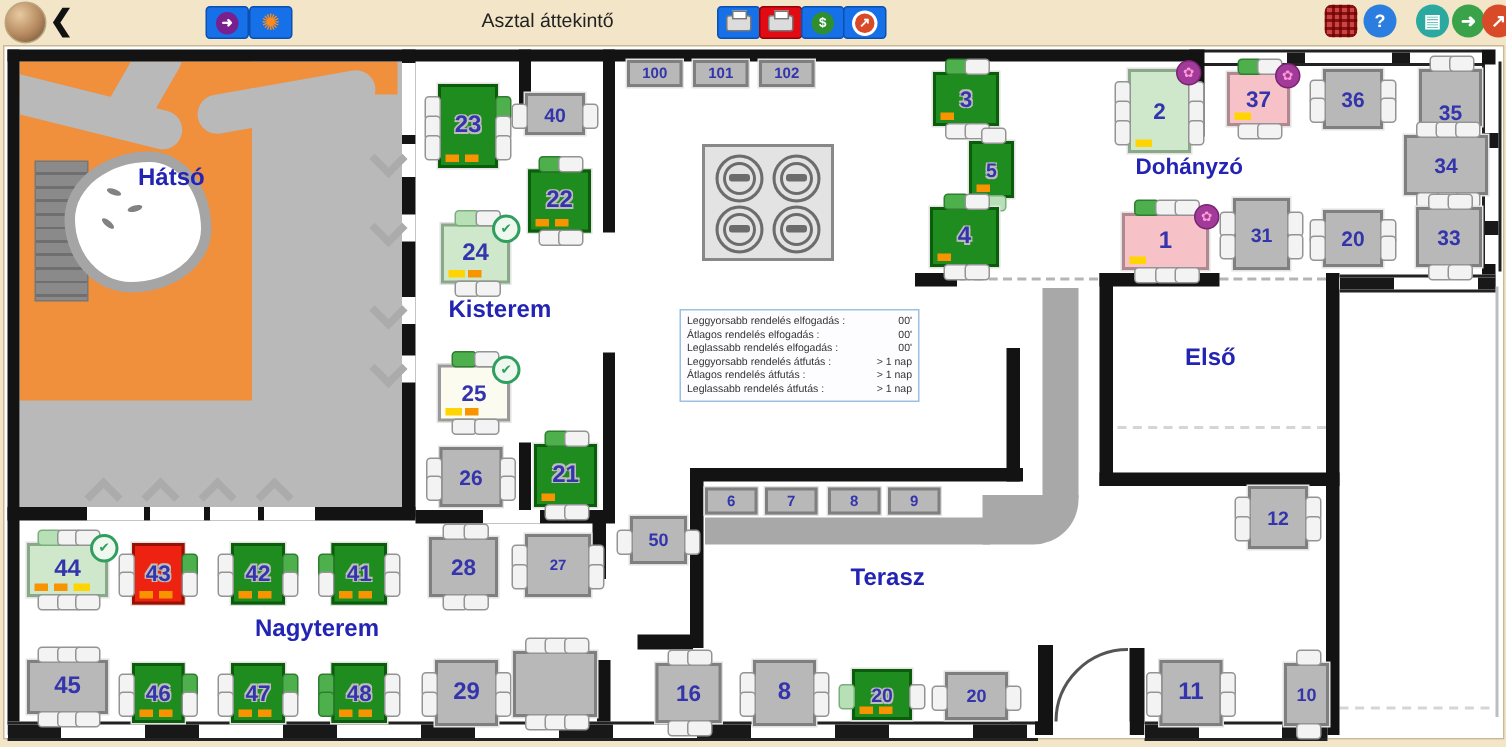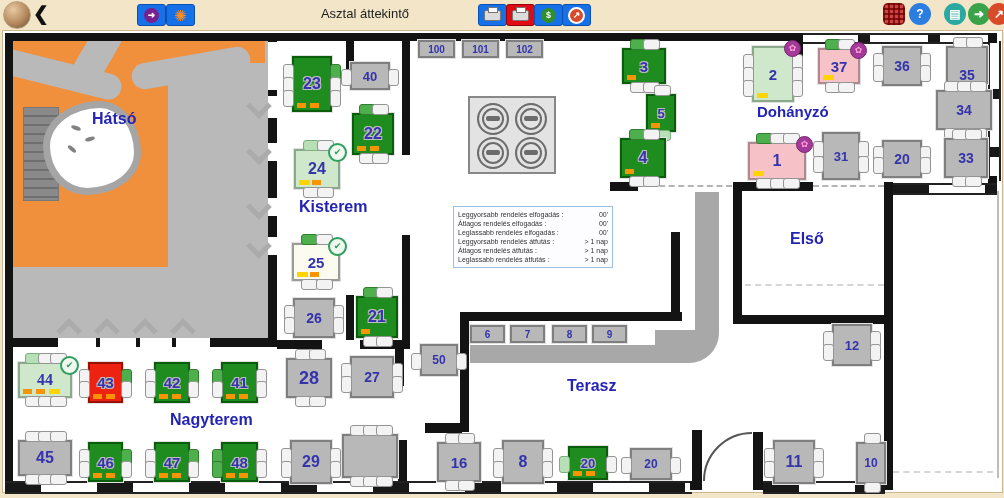--- a/index.html
+++ b/index.html
@@ -450,21 +450,21 @@
       <div class="chair" style="width: 15px; height: 9px; left: 5px; top: -11px; background: rgb(183, 224, 183); border-color: rgb(122, 174, 122);"></div>
       <div class="chair" style="width: 15px; height: 9px; left: 17.5px; top: -11px; background: rgb(243, 243, 243); border-color: rgb(148, 148, 148);"></div>
       <div class="chair" style="width: 15px; height: 9px; left: 30px; top: -11px; background: rgb(243, 243, 243); border-color: rgb(148, 148, 148);"></div>
       <div class="chair" style="width: 15px; height: 9px; left: 5px; bottom: -11px; background: rgb(243, 243, 243); border-color: rgb(148, 148, 148);"></div>
       <div class="chair" style="width: 15px; height: 9px; left: 17.5px; bottom: -11px; background: rgb(243, 243, 243); border-color: rgb(148, 148, 148);"></div>
       <div class="chair" style="width: 15px; height: 9px; left: 30px; bottom: -11px; background: rgb(243, 243, 243); border-color: rgb(148, 148, 148);"></div>
       <div class="mark" style="left: 3px; width: 9px; background: rgb(247, 148, 0);"></div>
       <div class="mark" style="left: 16px; width: 9px; background: rgb(247, 148, 0);"></div>
       <div class="mark" style="left: 29px; width: 11px; background: rgb(255, 212, 0);"></div>
       <div class="badge badge-check" style="">✔</div>
-      <div class="tnum" style="font-size: 16px; font-family: Liberation Serif, serif;">44</div>
+      <div class="tnum" style="font-size: 16px;">44</div>
     </div>
     <div class="table-shape tbl-red" style="left: 88px; top: 362px; width: 31px; height: 37px;">
       <div class="chair" style="width: 9px; height: 15px; left: -11px; top: 4.8px; background: rgb(243, 243, 243); border-color: rgb(148, 148, 148);"></div>
       <div class="chair" style="width: 9px; height: 15px; left: -11px; top: 17.2px; background: rgb(243, 243, 243); border-color: rgb(148, 148, 148);"></div>
       <div class="chair" style="width: 9px; height: 15px; right: -11px; top: 4.8px; background: rgb(77, 176, 77); border-color: rgb(47, 125, 47);"></div>
       <div class="chair" style="width: 9px; height: 15px; right: -11px; top: 17.2px; background: rgb(243, 243, 243); border-color: rgb(148, 148, 148);"></div>
       <div class="mark" style="left: 3px; width: 9px; background: rgb(247, 148, 0);"></div>
       <div class="mark" style="left: 16px; width: 9px; background: rgb(247, 148, 0);"></div>
       <div class="tnum" style="font-size: 15px;">43</div>
     </div>
@@ -520,28 +520,28 @@
       <div class="chair" style="width: 9px; height: 15px; right: -11px; top: 16.5px; background: rgb(243, 243, 243); border-color: rgb(148, 148, 148);"></div>
       <div class="mark" style="left: 3px; width: 9px; background: rgb(247, 148, 0);"></div>
       <div class="mark" style="left: 16px; width: 9px; background: rgb(247, 148, 0);"></div>
       <div class="tnum" style="font-size: 15px;">48</div>
     </div>
     <div class="table-shape tbl-gray" style="left: 286px; top: 358px; width: 42px; height: 36px;">
       <div class="chair" style="width: 15px; height: 9px; left: 6.5px; top: -11px; background: rgb(243, 243, 243); border-color: rgb(148, 148, 148);"></div>
       <div class="chair" style="width: 15px; height: 9px; left: 20.5px; top: -11px; background: rgb(243, 243, 243); border-color: rgb(148, 148, 148);"></div>
       <div class="chair" style="width: 15px; height: 9px; left: 6.5px; bottom: -11px; background: rgb(243, 243, 243); border-color: rgb(148, 148, 148);"></div>
       <div class="chair" style="width: 15px; height: 9px; left: 20.5px; bottom: -11px; background: rgb(243, 243, 243); border-color: rgb(148, 148, 148);"></div>
-      <div class="tnum" style="font-size: 18px;">28</div>
+      <div class="tnum" style="font-size: 15px;">28</div>
     </div>
     <div class="table-shape tbl-gray" style="left: 350px; top: 356px; width: 40px; height: 38px;">
       <div class="chair" style="width: 9px; height: 15px; left: -11px; top: 5.2px; background: rgb(243, 243, 243); border-color: rgb(148, 148, 148);"></div>
       <div class="chair" style="width: 9px; height: 15px; left: -11px; top: 17.8px; background: rgb(243, 243, 243); border-color: rgb(148, 148, 148);"></div>
       <div class="chair" style="width: 9px; height: 15px; right: -11px; top: 5.2px; background: rgb(243, 243, 243); border-color: rgb(148, 148, 148);"></div>
       <div class="chair" style="width: 9px; height: 15px; right: -11px; top: 17.8px; background: rgb(243, 243, 243); border-color: rgb(148, 148, 148);"></div>
-      <div class="tnum" style="font-size: 14px; text-align: right;">27</div>
+      <div class="tnum" style="font-size: 10px; text-align: right;">27</div>
     </div>
     <div class="table-shape tbl-gray" style="left: 290px; top: 440px; width: 38px; height: 40px;">
       <div class="chair" style="width: 9px; height: 15px; left: -11px; top: 5.8px; background: rgb(243, 243, 243); border-color: rgb(148, 148, 148);"></div>
       <div class="chair" style="width: 9px; height: 15px; left: -11px; top: 19.2px; background: rgb(243, 243, 243); border-color: rgb(148, 148, 148);"></div>
       <div class="chair" style="width: 9px; height: 15px; right: -11px; top: 5.8px; background: rgb(243, 243, 243); border-color: rgb(148, 148, 148);"></div>
       <div class="chair" style="width: 9px; height: 15px; right: -11px; top: 19.2px; background: rgb(243, 243, 243); border-color: rgb(148, 148, 148);"></div>
       <div class="tnum" style="font-size: 16px;">29</div>
     </div>
     <div class="table-shape tbl-gray" style="left: 342px; top: 434px; width: 52px; height: 40px;">
       <div class="chair" style="width: 15px; height: 9px; left: 5.5px; top: -11px; background: rgb(243, 243, 243); border-color: rgb(148, 148, 148);"></div>

